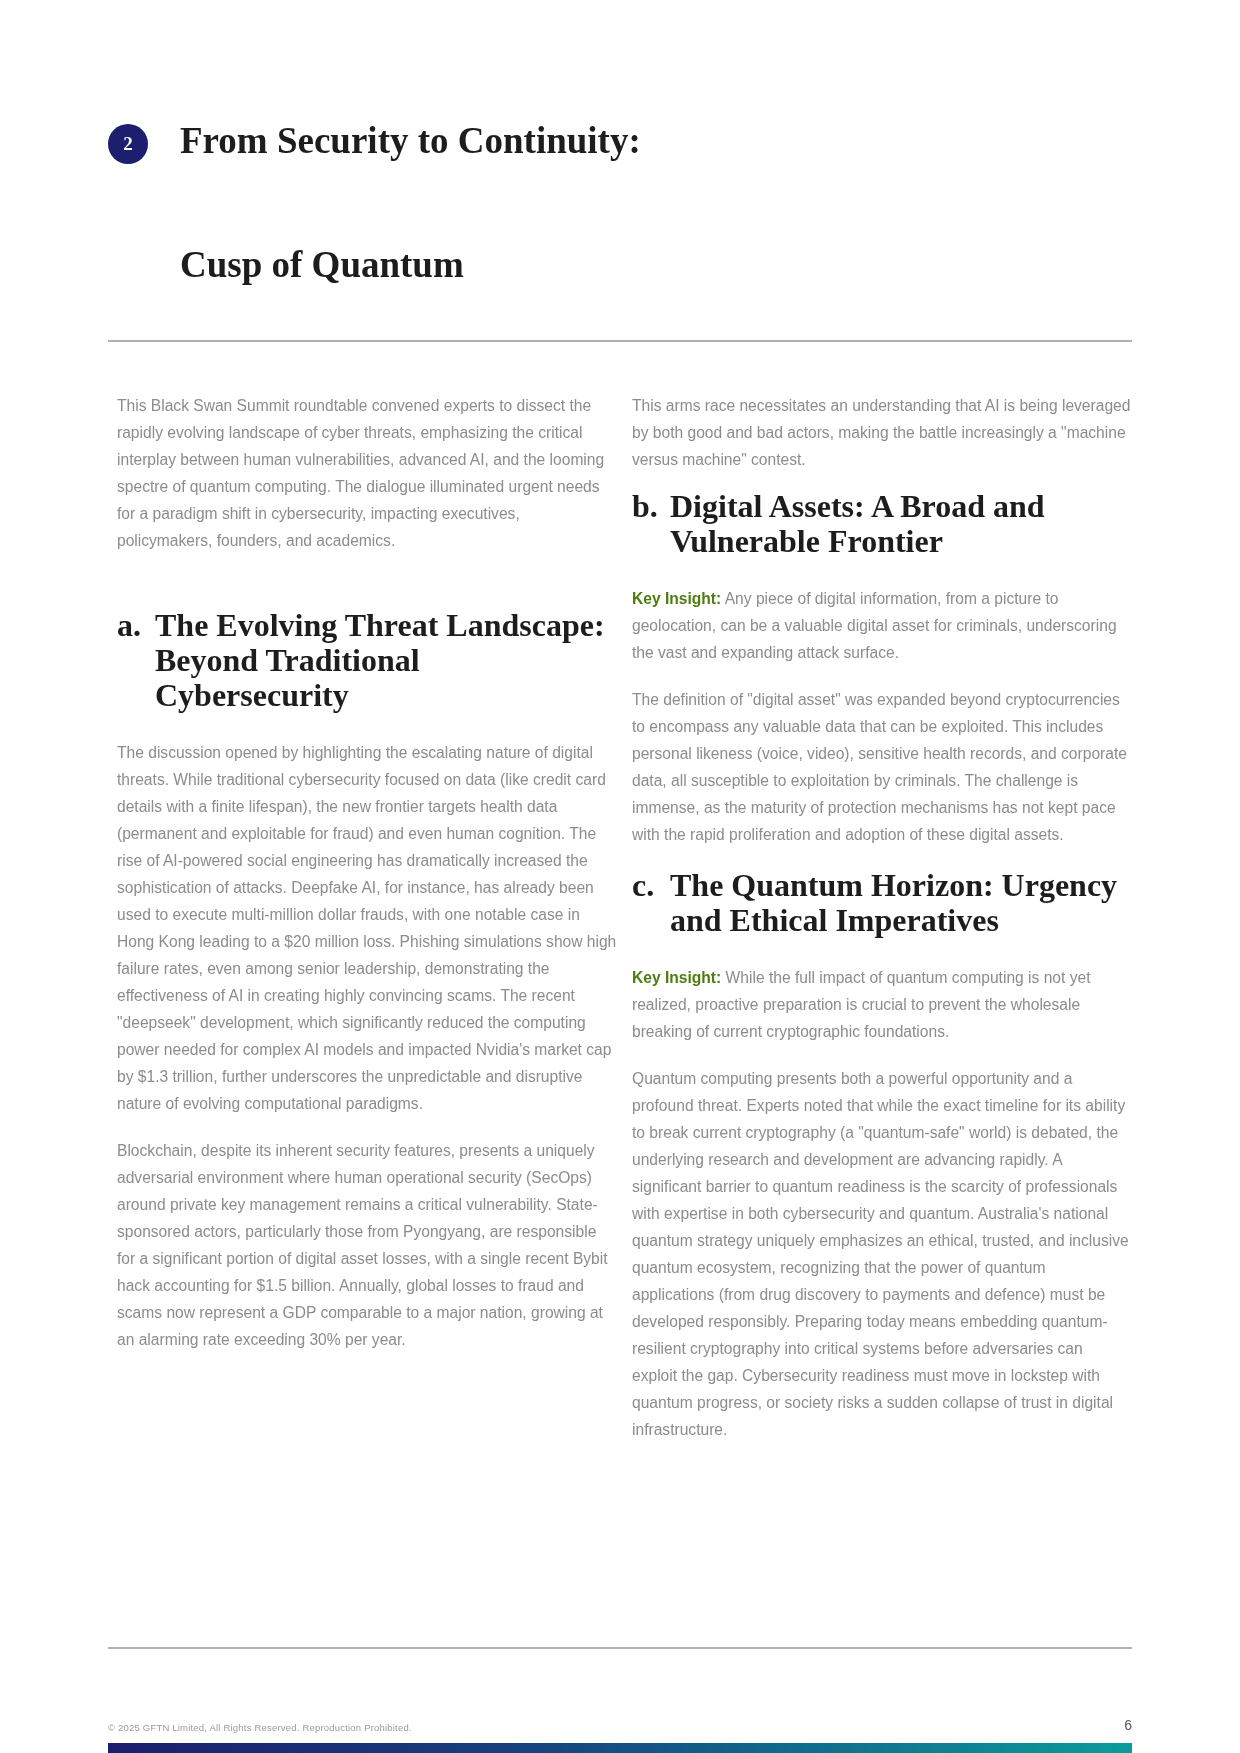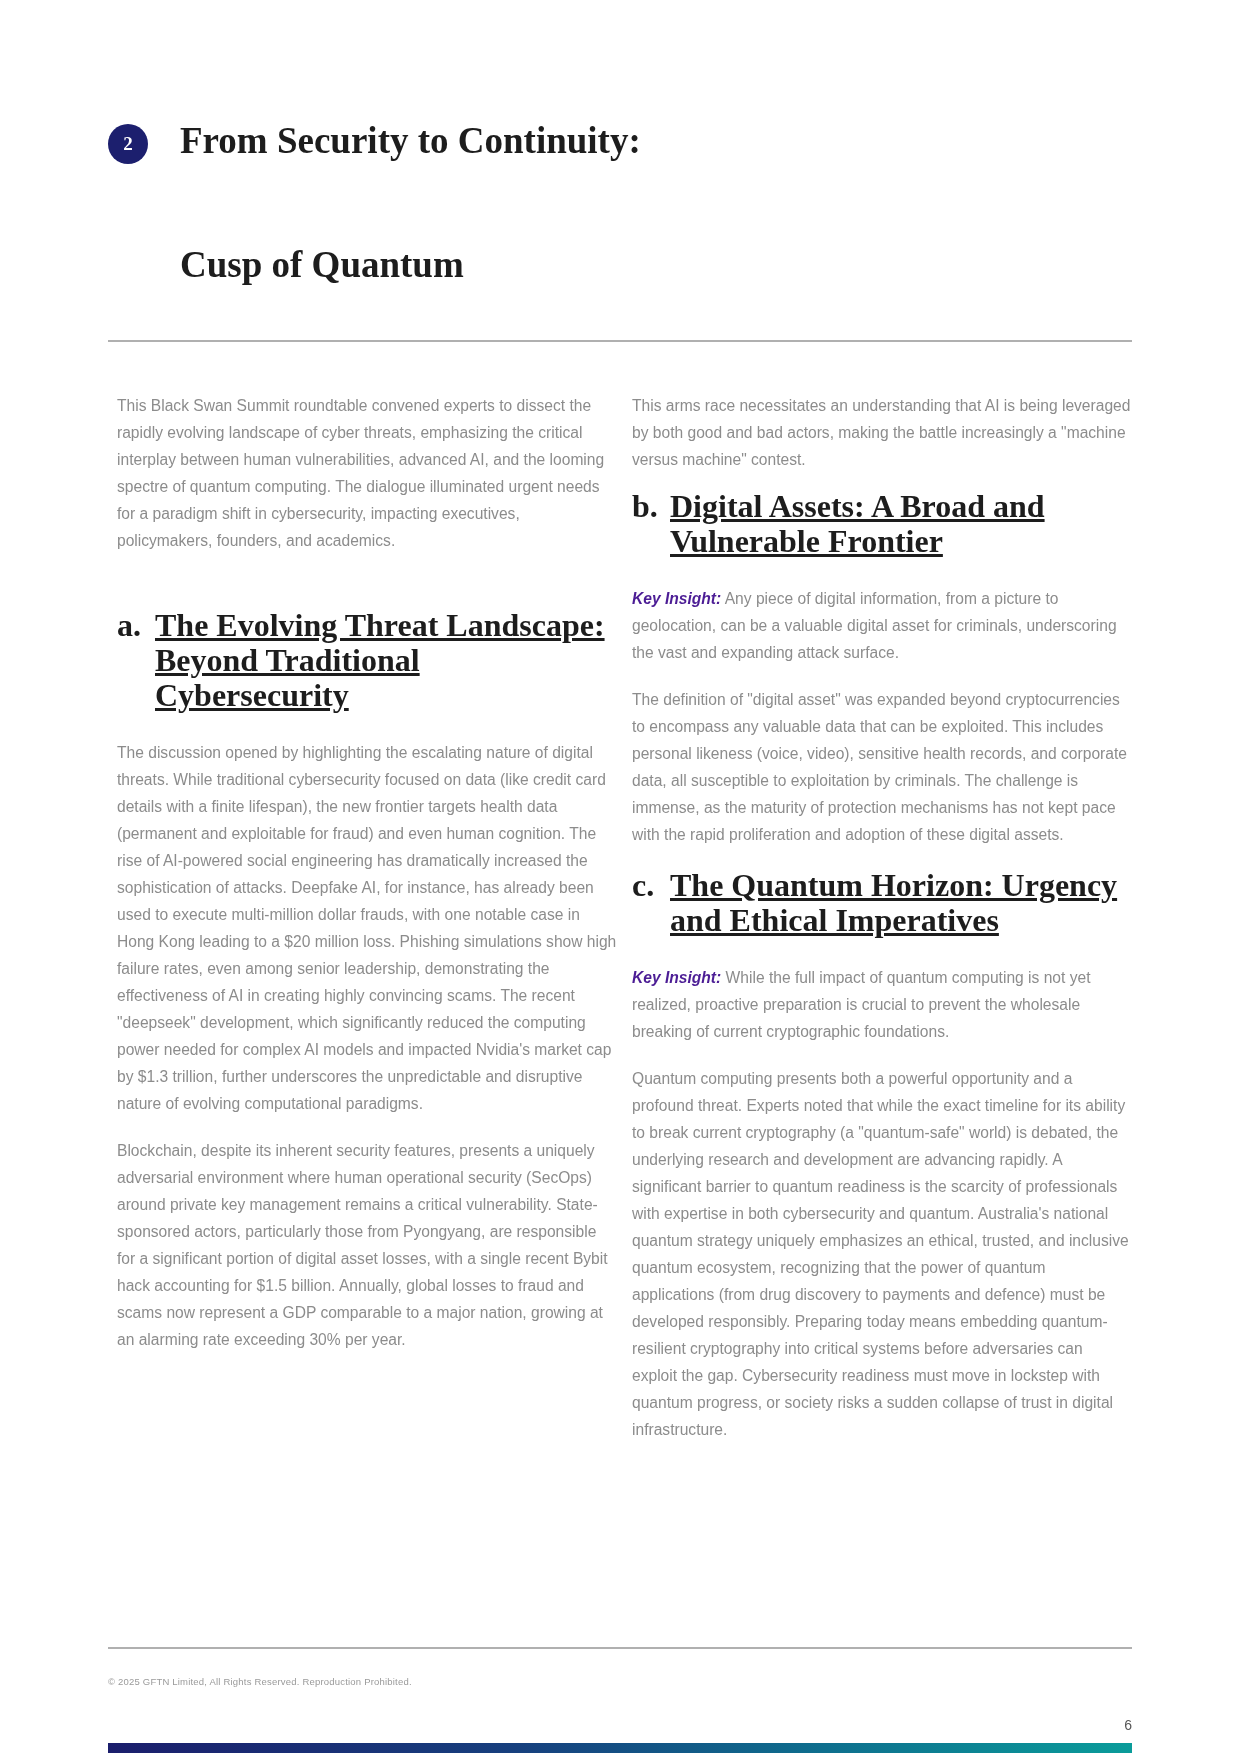--- a/index.html
+++ b/index.html
@@ -28,36 +28,36 @@
     .rule.bottom { top: 1647px; }
 
     .col { position: absolute; top: 392px; width: 500px; }
     .col.left { left: 108px; margin-left: 9px; }
     .col.right { left: 632px; }
 
     .para {
       font-size: 15.6px; line-height: 27px; color: #8c8c8c;
       margin-bottom: 20px;
     }
-    .para .kw { font-weight: bold; color: #4c1d95; font-style: italic; }
+    .para .kw { font-weight: bold; color: #4d7c0f; }
 
     .subhead {
       display: flex;
       font-family: "Liberation Serif", serif; font-weight: bold;
       font-size: 32px; line-height: 35px; color: #1d1d1d;
       margin-bottom: 26px;
     }
     .subhead .letter { flex: 0 0 38px; }
-    .subhead .text { flex: 1; text-decoration: underline; }
+    .subhead .text { flex: 1; }
 
     .col.left .intro { margin-bottom: 54px; }
     .col.right .lead { margin-bottom: 16px; }
 
     .footer-text {
-      position: absolute; left: 108px; top: 1676px;
+      position: absolute; left: 108px; top: 1722px;
       font-size: 9.5px; color: #9a9a9a; letter-spacing: 0.2px;
     }
     .page-number {
       position: absolute; left: 1112px; top: 1717px; width: 20px; text-align: right;
       font-size: 14px; color: #555555;
     }
     .footer-bar {
       position: absolute; left: 108px; top: 1743px; width: 1024px; height: 10px;
       background: linear-gradient(90deg, #1b1e6c 0%, #17407e 40%, #0e6f8e 70%, #0a9c9a 100%);
     }

